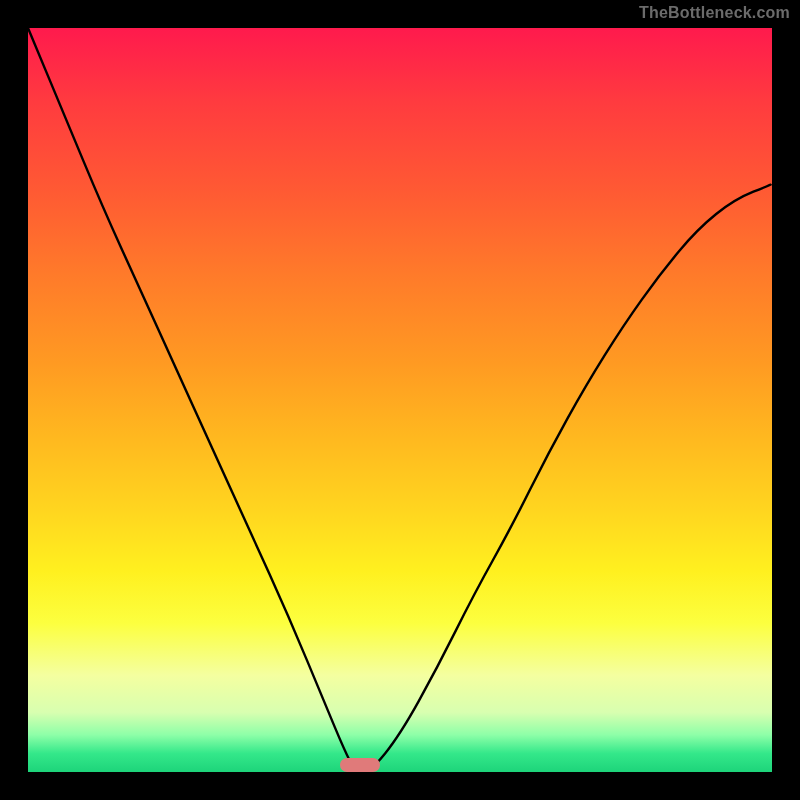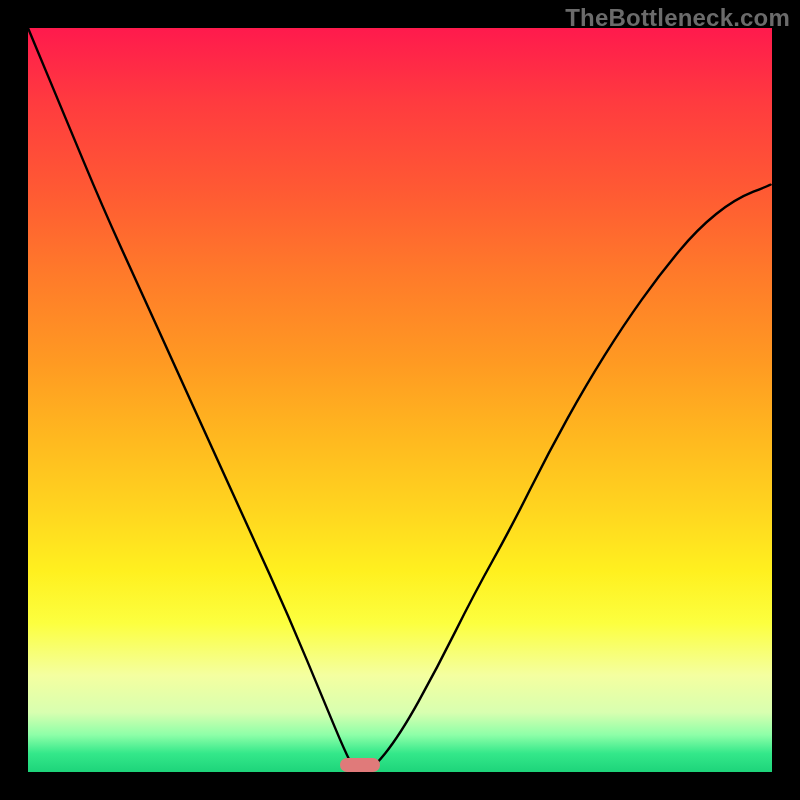--- a/index.html
+++ b/index.html
@@ -39,21 +39,21 @@
       #8effa8 95%,
       #34e88a 97.5%,
       #1dd47a 100%
     );
   }
   .watermark {
     position: absolute;
     top: 4px;
     right: 10px;
     font-family: Arial, Helvetica, sans-serif;
-    font-size: 24px;
+    font-size: 16px;
     font-weight: 600;
     color: #6b6b6b;
     letter-spacing: 0.2px;
     user-select: none;
   }
   svg.curve {
     position: absolute;
     left: 0;
     top: 0;
     width: 744px;

